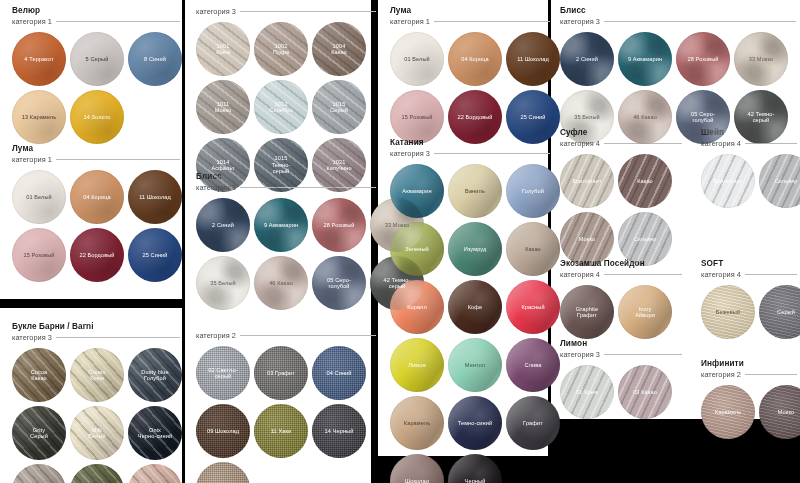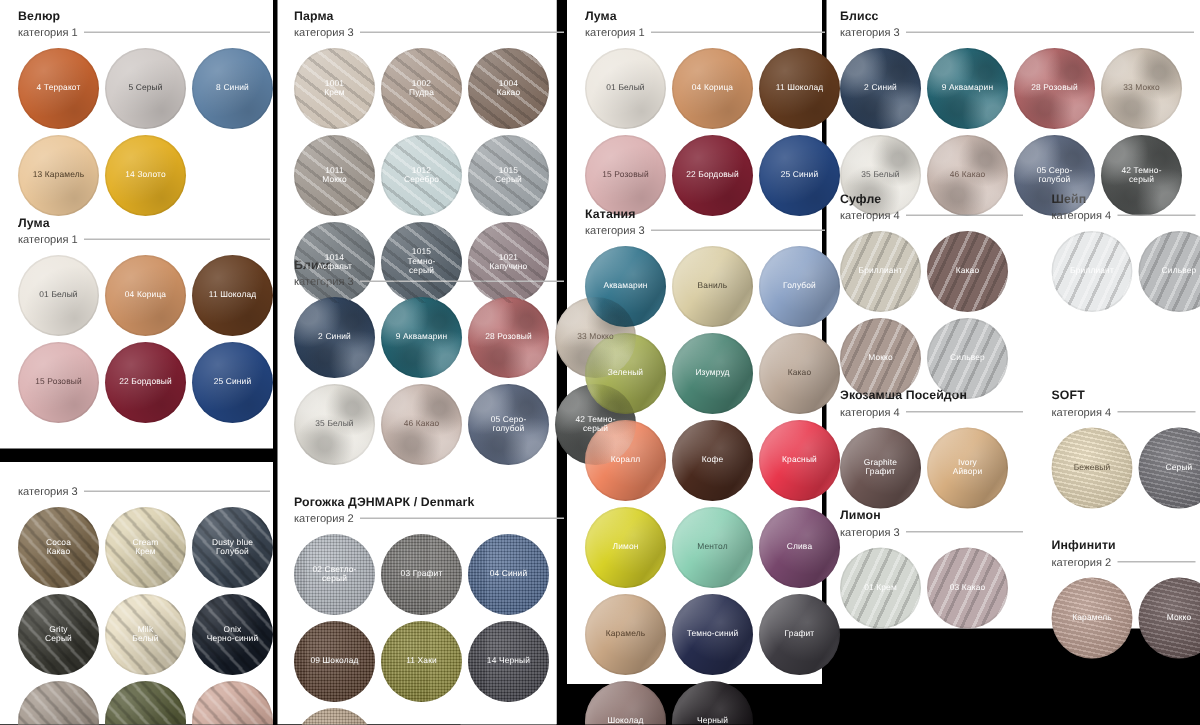--- a/index.html
+++ b/index.html
@@ -168,21 +168,20 @@
         <div class="sw ring tex-velvet" style="width: 54px; height: 54px; background: rgb(234, 199, 154);">
           <span class="lbl" style="color: rgb(74, 58, 38);">13 Карамель</span>
         </div>
         <div class="sw ring tex-velvet" style="width: 54px; height: 54px; background: rgb(226, 174, 34);">
           <span class="lbl" style="color: rgb(255, 255, 255);">14 Золото</span>
         </div>
       </div>
     </div>
   <div class="group" style="left:196px; top:6px;   width:180px;">
       <div>
-        <div class="g-title">Парма</div>
         <div class="g-sub-row">
           <div class="g-sub">категория 3</div>
           <div class="g-rule"></div>
         </div>
       </div>
       <div class="swatches" style="gap: 4px; width: 170px;">
         <div class="sw ring tex-diag" style="width: 54px; height: 54px; background: rgb(205, 194, 181);">
           <span class="lbl" style="color: rgb(255, 255, 255);">1001
 Крем</span>
         </div>
@@ -520,20 +519,21 @@
         <div class="sw ring tex-felt" style="width: 54px; height: 54px; background: rgb(195, 163, 150);">
           <span class="lbl" style="color: rgb(255, 255, 255);">Карамель</span>
         </div>
         <div class="sw ring tex-felt" style="width: 54px; height: 54px; background: rgb(110, 92, 92);">
           <span class="lbl" style="color: rgb(255, 255, 255);">Мокко</span>
         </div>
       </div>
     </div>
   <div class="group" style="left:12px;  top:322px; width:168px;">
       <div>
+        <div class="g-title">Букле Барни / Barni</div>
         <div class="g-sub-row">
           <div class="g-sub">категория 3</div>
           <div class="g-rule"></div>
         </div>
       </div>
       <div class="swatches" style="gap: 4px; width: 170px;">
         <div class="sw ring tex-boucle" style="width: 54px; height: 54px; background: rgb(126, 107, 79);">
           <span class="lbl" style="color: rgb(255, 255, 255);">Cocoa
 Какао</span>
         </div>
@@ -557,21 +557,20 @@
           <span class="lbl" style="color: rgb(255, 255, 255);">Onix
 Черно-синий</span>
         </div>
         <div class="sw ring tex-boucle" style="width: 54px; height: 54px; background: rgb(162, 150, 139);"></div>
         <div class="sw ring tex-boucle" style="width: 54px; height: 54px; background: rgb(85, 90, 56);"></div>
         <div class="sw ring tex-boucle" style="width: 54px; height: 54px; background: rgb(207, 169, 156);"></div>
       </div>
     </div>
   <div class="group" style="left:196px; top:330px; width:180px;">
       <div>
-        <div class="g-title">Рогожка ДЭНМАРК / Denmark</div>
         <div class="g-sub-row">
           <div class="g-sub">категория 2</div>
           <div class="g-rule"></div>
         </div>
       </div>
       <div class="swatches" style="gap: 4px; width: 170px;">
         <div class="sw ring tex-weave" style="width: 54px; height: 54px; background: rgb(173, 179, 187);">
           <span class="lbl" style="color: rgb(255, 255, 255);">02 Светло-
 серый</span>
         </div>

